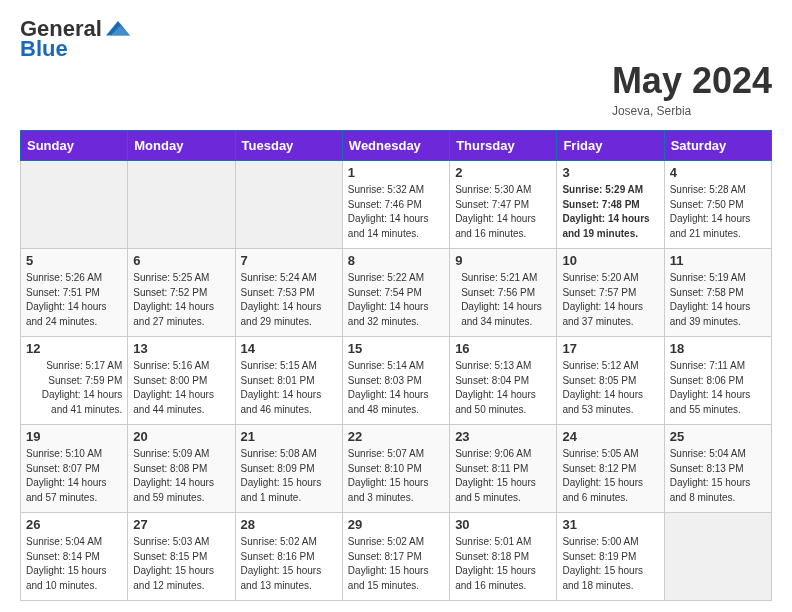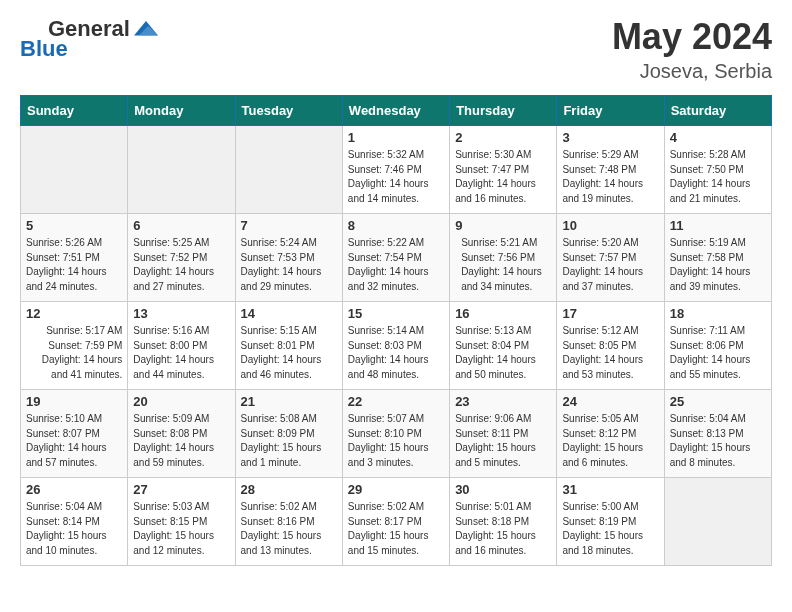--- a/index.html
+++ b/index.html
@@ -1,26 +1,26 @@
 <!DOCTYPE html>
 <html><head>
   <meta charset="utf-8">
   <style>
     * { box-sizing: border-box; margin: 0; padding: 0; }
     body { font-family: Arial, sans-serif; background: #fff; width: 792px; min-height: 612px; }
     .page { width: 792px; padding: 16px 20px; }
     .header { display: flex; justify-content: space-between; align-items: flex-start; margin-bottom: 12px; }
     .logo { display: flex; flex-direction: column; align-items: flex-start; }
-    .logo-text { display: flex; align-items: center; gap: 4px; margin-left: 28px; }
+    .logo-text { display: flex; align-items: center; gap: 4px; }
     .logo-icon { width: 24px; height: 20px; }
-    .title-block { text-align: right; }
+    .title-block { text-align: left; margin-top: 44px; }
     .month-title { font-size: 36px; font-weight: bold; color: #333; }
-    .location { font-size: 20px; color: #555; margin-top: 2px; }
+    .location { font-size: 12px; color: #555; margin-top: 2px; }
     table { width: 100%; border-collapse: collapse; }
-    thead tr { background: #0f766e; color: #fff; }
+    thead tr { background: #6d28d9; color: #fff; }
     thead th { padding: 7px 6px; text-align: left; font-size: 13px; font-weight: bold; border: 1px solid #1a6bb5; }
     tbody tr { background: #fff; }
     tbody tr:nth-child(even) { background: #f9f9f9; }
     td { border: 1px solid #ccc; vertical-align: top; padding: 4px 5px; font-size: 10.5px; color: #333; width: calc(100% / 7); min-height: 80px; }
     .day-num { font-size: 13px; font-weight: bold; display: block; margin-bottom: 3px; }
     .day-info { font-size: 10px; color: #333; line-height: 1.45; }
     .empty { background: #f0f0f0; }
     tbody tr td { height: 88px; }
   </style>
 </head>
@@ -70,21 +70,21 @@
           </td>
           <td>
             <span class="day-num">2</span>
             <div class="day-info" style="white-space: pre-line;">Sunrise: 5:30 AM
 Sunset: 7:47 PM
 Daylight: 14 hours
 and 16 minutes.</div>
           </td>
           <td>
             <span class="day-num">3</span>
-            <div class="day-info" style="white-space: pre-line;">Sunrise: 5:29 AM
+            <div class="day-info" style="white-space: pre-line; font-weight: bold;">Sunrise: 5:29 AM
 Sunset: 7:48 PM
 Daylight: 14 hours
 and 19 minutes.</div>
           </td>
           <td>
             <span class="day-num">4</span>
             <div class="day-info" style="white-space: pre-line;">Sunrise: 5:28 AM
 Sunset: 7:50 PM
 Daylight: 14 hours
 and 21 minutes.</div>

